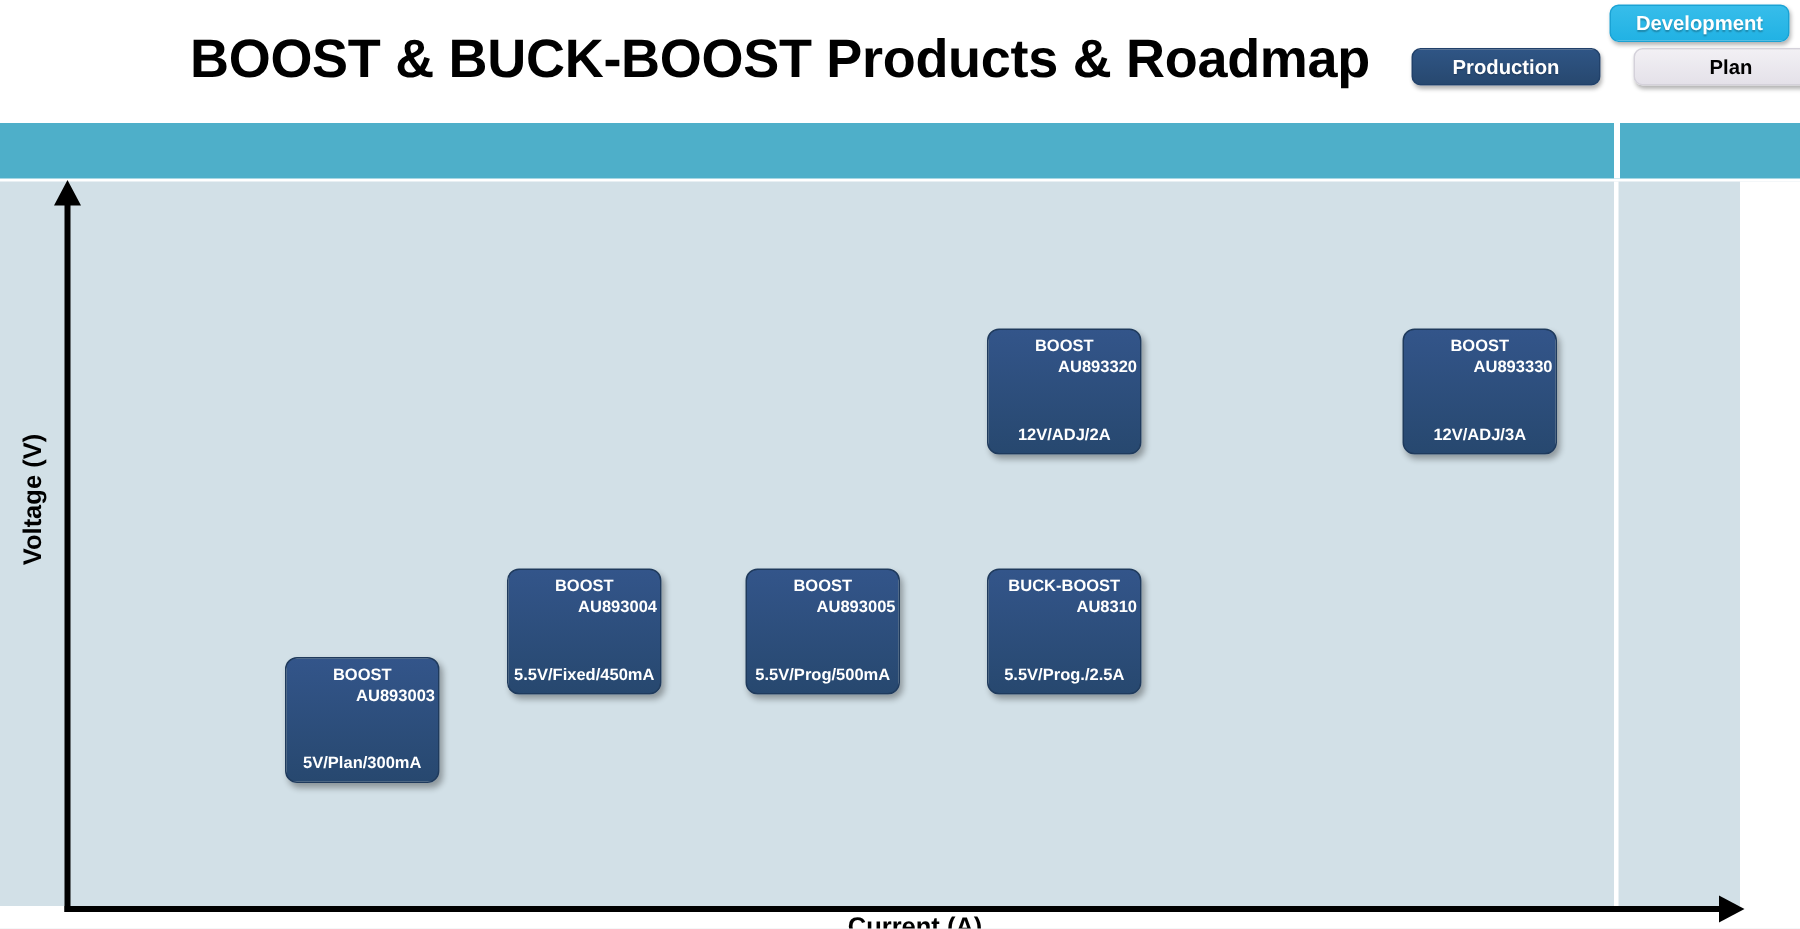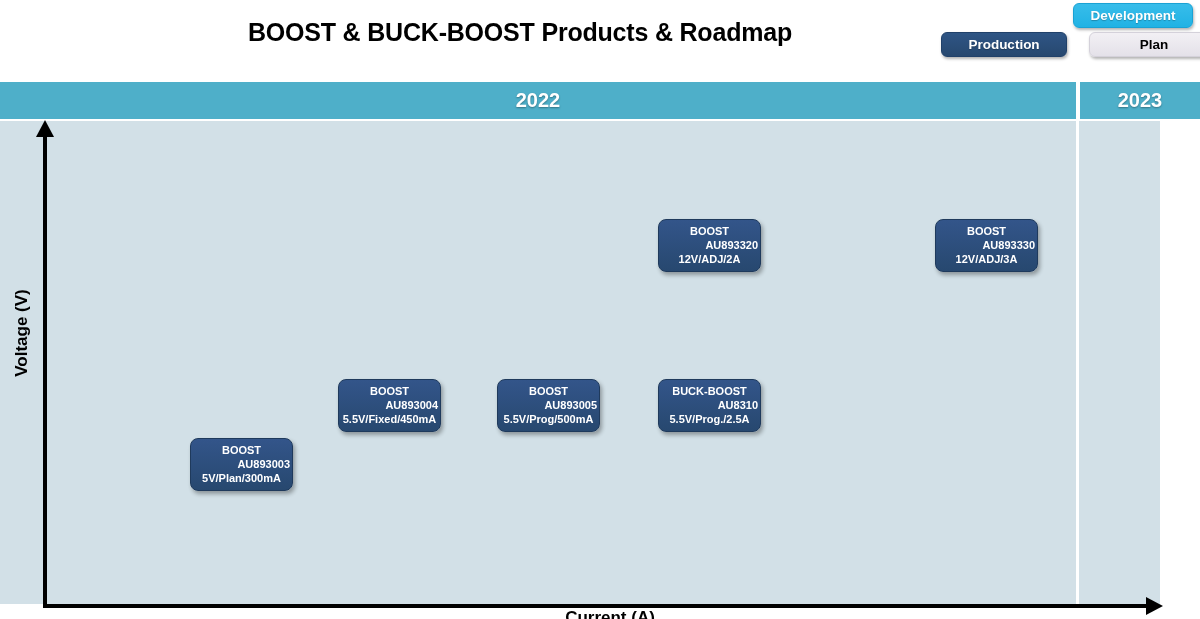--- a/index.html
+++ b/index.html
@@ -21,21 +21,21 @@
     left: 0; top: 0;
     width: 1200px; height: 78px;
     background: #ffffff;
   }
   #page-title {
     position: absolute;
     left: 110px;
     top: 18px;
     width: 820px;
     text-align: center;
-    font-size: 25px;
+    font-size: 36px;
     font-weight: bold;
     color: #000000;
     letter-spacing: -0.2px;
     white-space: nowrap;
   }
 
   
   #legend {
     position: absolute;
     left: 941px;
@@ -202,39 +202,38 @@
     font-weight: bold;
     line-height: 14px;
     white-space: nowrap;
     text-align: right;
   }
   .product-box .pb-spec {
     font-size: 11px;
     font-weight: bold;
     line-height: 14px;
     white-space: nowrap;
+    margin-top: 31px;
   }
 </style>
 </head>
 <body>
 
 <div id="title-bar">
   <div id="page-title">BOOST &amp; BUCK-BOOST Products &amp; Roadmap</div>
 
   <div id="legend">
     <div class="legend-chip" id="legend-production">Production</div>
     <div class="legend-chip" id="legend-development">Development</div>
     <div class="legend-chip" id="legend-plan">Plan</div>
   </div>
 </div>
 
 <div id="year-header">
-  <div class="year-cell" id="year-2022">2022</div>
   <div id="year-divider"></div>
-  <div class="year-cell" id="year-2023">2023</div>
 </div>
 
 <div id="chart-body"></div>
 <div id="col-divider"></div>
 <div id="chart-right-pad"></div>
 
 <div id="y-axis-line"></div>
 <div id="y-axis-arrow"></div>
 <div id="x-axis-line"></div>
 <div id="x-axis-arrow"></div>

